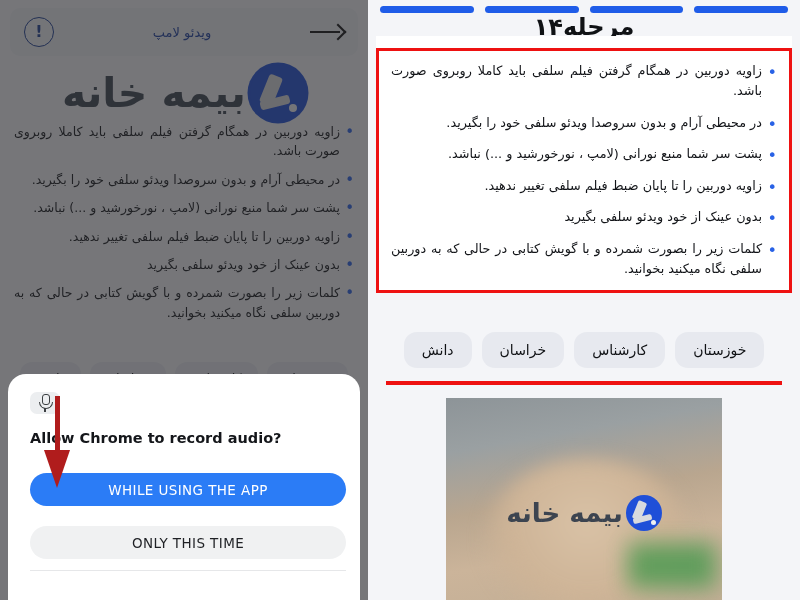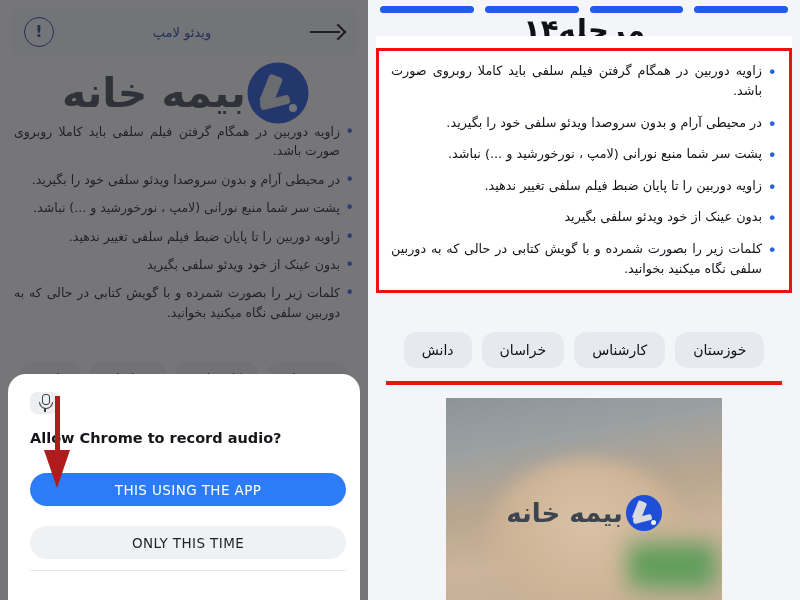--- a/index.html
+++ b/index.html
@@ -158,21 +158,21 @@
     position:relative;width:432px;height:600px;background:#f4f5f8;
     flex:0 0 432px;overflow:hidden;
   }
   .progress-row{
     position:absolute;top:6px;left:12px;right:12px;height:7px;
     display:flex;gap:11px;
   }
   .progress-seg{flex:1;height:7px;border-radius:4px;background:#1f5ce8;}
   .stage-title{
     position:absolute;top:13px;left:0;right:0;text-align:center;
-    font-size:29px;font-weight:bold;color:#101215;direction:rtl;
+    font-size:24px;font-weight:bold;color:#101215;direction:rtl;
   }
   .white-strip{
     position:absolute;top:36px;left:8px;right:8px;height:12px;background:#ffffff;
   }
   .red-box{
     position:absolute;top:48px;left:8px;right:8px;
     border:3px solid #ee1111;background:#ffffff;
     padding:10px 12px 8px 12px;box-sizing:border-box;direction:rtl;
   }
   .rb-bullet{
@@ -276,21 +276,21 @@
 
     <div class="perm-dialog">
       <div class="mic-box">
         <div class="mic-glyph">
             <div class="cap"></div>
             <div class="arc"></div>
             <div class="stem"></div>
           </div>
       </div>
       <div class="perm-title">Allow Chrome to record audio?</div>
-      <div class="perm-btn primary">THIS USING THE APP</div>
+      <div class="perm-btn primary">WHILE USING THE APP</div>
       <div class="perm-btn secondary">ONLY THIS TIME</div>
       <div class="perm-btn tertiary"></div>
     </div>
 
     <div class="red-arrow">
       <div class="shaft"></div>
         <div class="head"></div>
     </div>
   </div>
 

